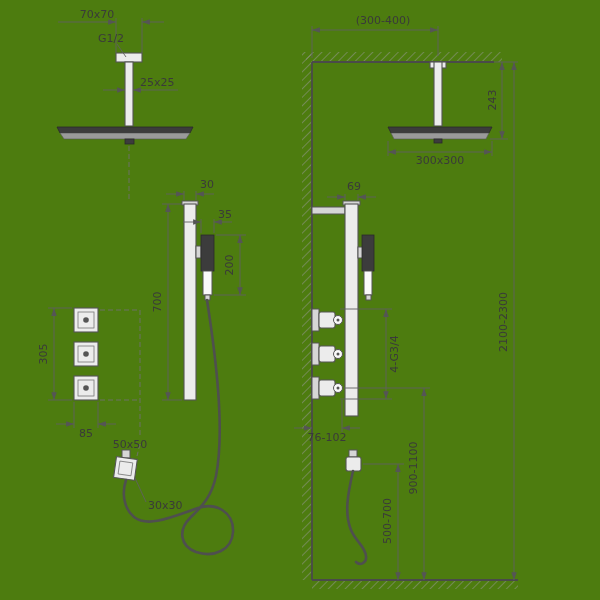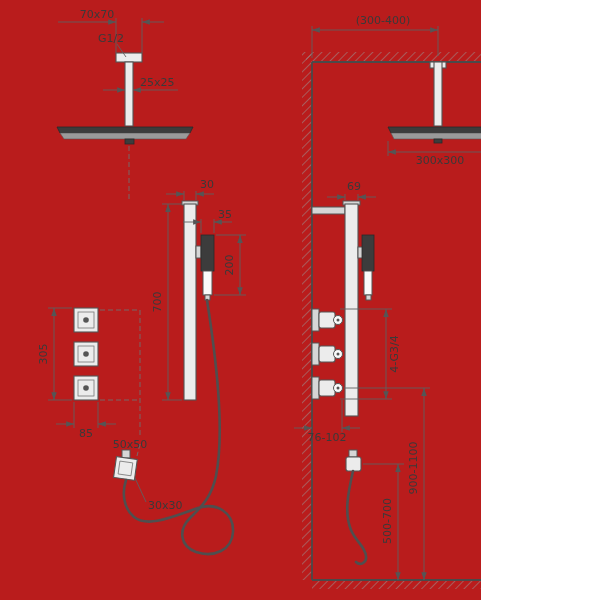--- a/index.html
+++ b/index.html
@@ -1,16 +1,16 @@
 <!DOCTYPE html>
 <html><head>
 <meta charset="utf-8">
 <style>
   html,body{margin:0;padding:0;background:#fff;}
-  .stage{width:481px;height:600px;background:#b91c1c;position:relative;overflow:hidden;}
+  .stage{width:600px;height:600px;background:#4d7c0f;position:relative;overflow:hidden;}
   svg{display:block;}
   text{font-family:"DejaVu Sans",sans-serif;font-size:11px;fill:#3a3a3a;}
   .outline{fill:#ececec;stroke:#555;stroke-width:1.1;}
   .cap{fill:#d6d6d6;stroke:#555;stroke-width:1;}
   .dark{fill:#3c3c3c;stroke:#2a2a2a;stroke-width:.8;}
   .mid{fill:#9a9a9a;stroke:#555;stroke-width:.6;}
   .white{fill:#fafafa;stroke:#555;stroke-width:1;}
   .dim{stroke:#606060;stroke-width:.9;fill:none;}
   .dash{stroke:#707070;stroke-width:.9;stroke-dasharray:5 3;fill:none;}
   .struct{stroke:#4a4a4a;stroke-width:1.8;fill:none;}

